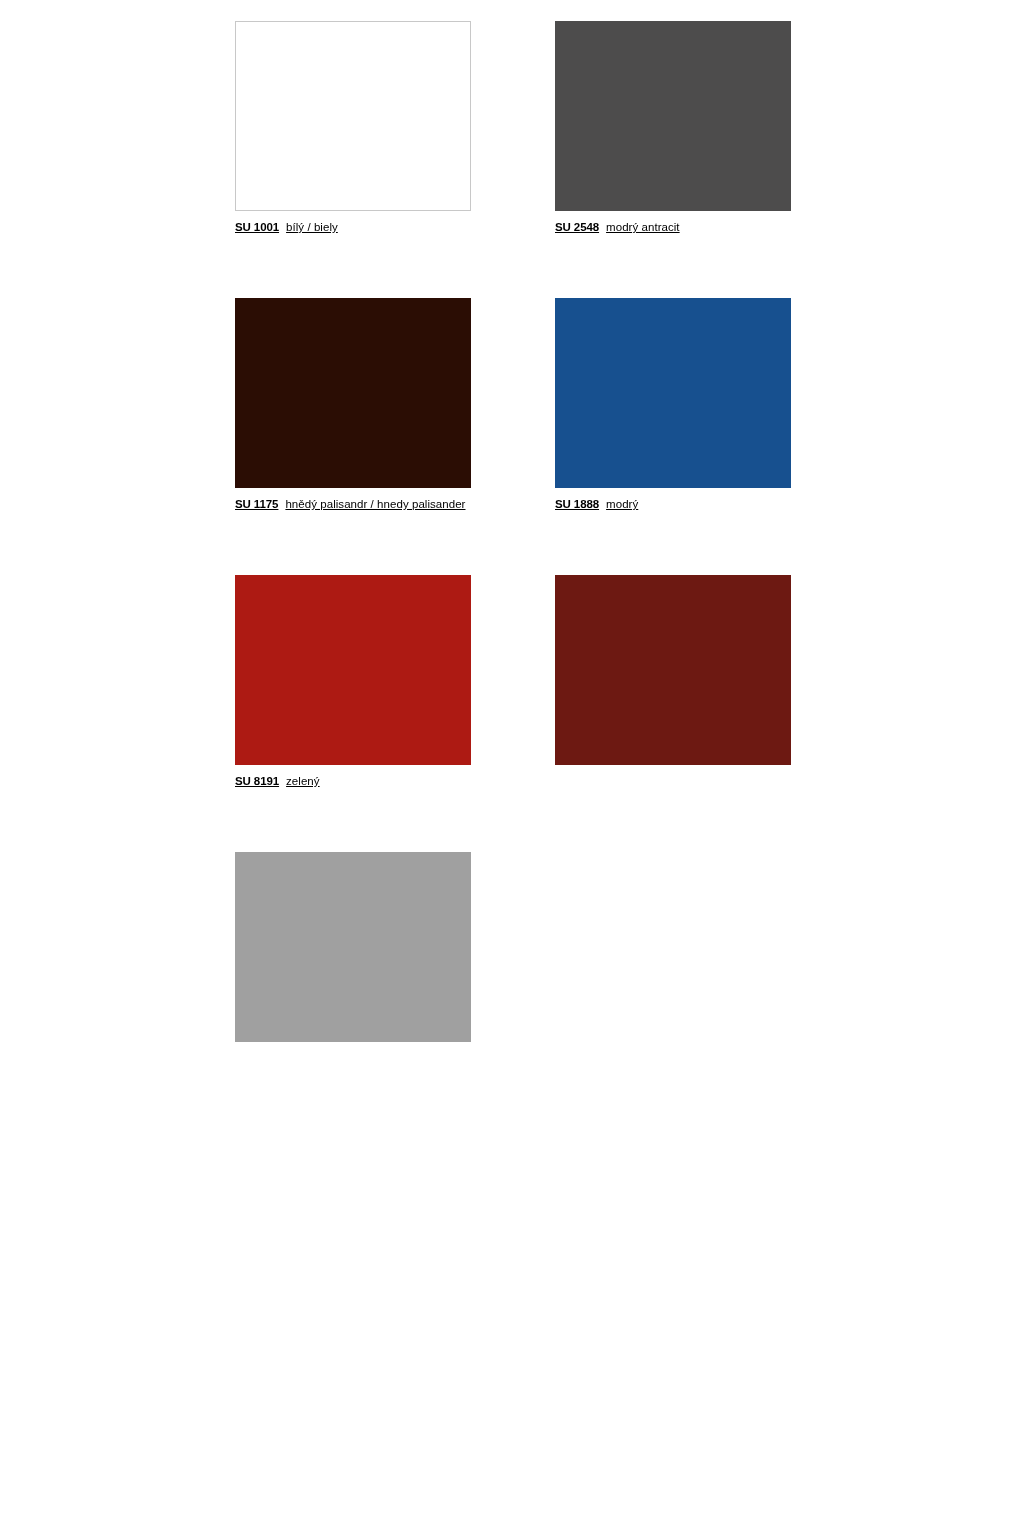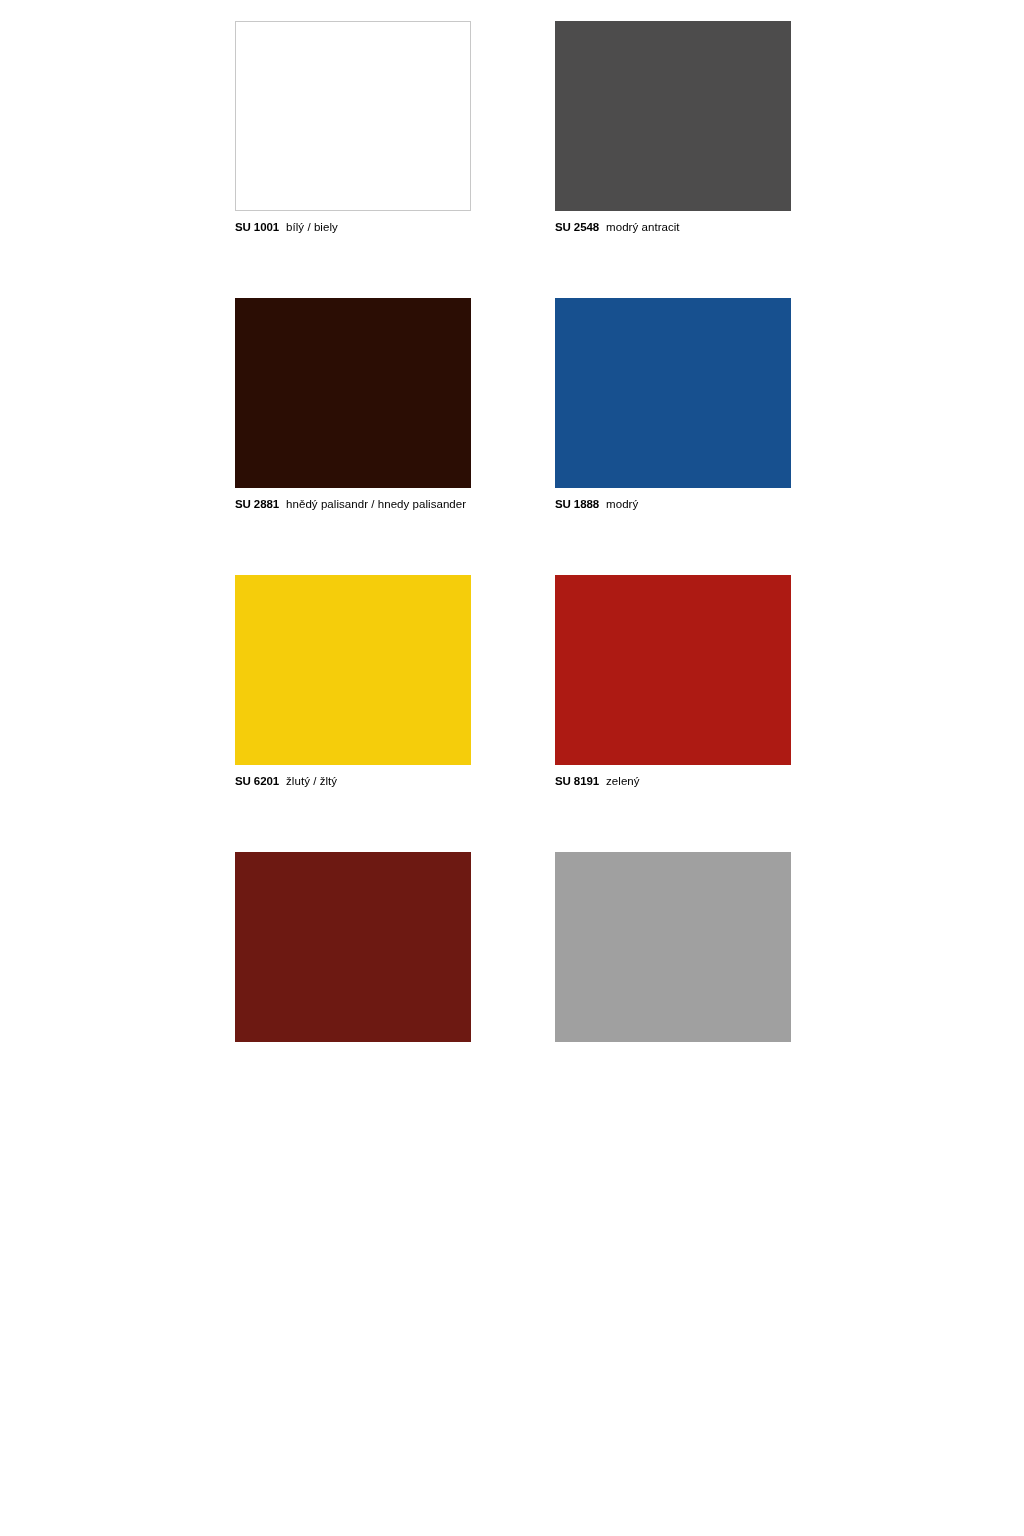--- a/index.html
+++ b/index.html
@@ -41,20 +41,21 @@
   }
   .swatch-chip.bordered {
     border: 1px solid #c8c8c8;
   }
   .swatch-caption {
     margin-top: 9px;
     font-size: 11.5px;
     line-height: 14px;
     color: #000000;
     white-space: nowrap;
+    text-decoration: underline;
   }
   .swatch-code {
     font-weight: bold;
     letter-spacing: -0.1px;
   }
   .swatch-name {
     font-weight: normal;
     margin-left: 7px;
     letter-spacing: 0.05px;
   }
@@ -78,38 +79,32 @@
       <div class="swatch-caption">
         <span class="swatch-code">SU 2548</span><span class="swatch-name">modrý antracit</span>
       </div>
     </div>
 
 
 
     <div class="swatch-cell">
       <div class="swatch-chip" style="background-color: rgb(43, 13, 4);"></div>
       <div class="swatch-caption">
-        <span class="swatch-code">SU 2881</span><span class="swatch-name">hnědý palisandr / hnedy palisander</span>
+        <span class="swatch-code">SU 1175</span><span class="swatch-name">hnědý palisandr / hnedy palisander</span>
       </div>
     </div>
 
     <div class="swatch-cell">
       <div class="swatch-chip" style="background-color: rgb(23, 80, 143);"></div>
       <div class="swatch-caption">
         <span class="swatch-code">SU 1888</span><span class="swatch-name">modrý</span>
       </div>
     </div>
 
 
-    <div class="swatch-cell">
-      <div class="swatch-chip" style="background-color: rgb(245, 205, 11);"></div>
-      <div class="swatch-caption">
-        <span class="swatch-code">SU 6201</span><span class="swatch-name">žlutý / žltý</span>
-      </div>
-    </div>
 
     <div class="swatch-cell">
       <div class="swatch-chip" style="background-color: rgb(173, 26, 19);"></div>
       <div class="swatch-caption">
         <span class="swatch-code">SU 8191</span><span class="swatch-name">zelený</span>
       </div>
     </div>
 
     <div class="swatch-cell">
       <div class="swatch-chip" style="background-color: rgb(109, 25, 18);"></div>

